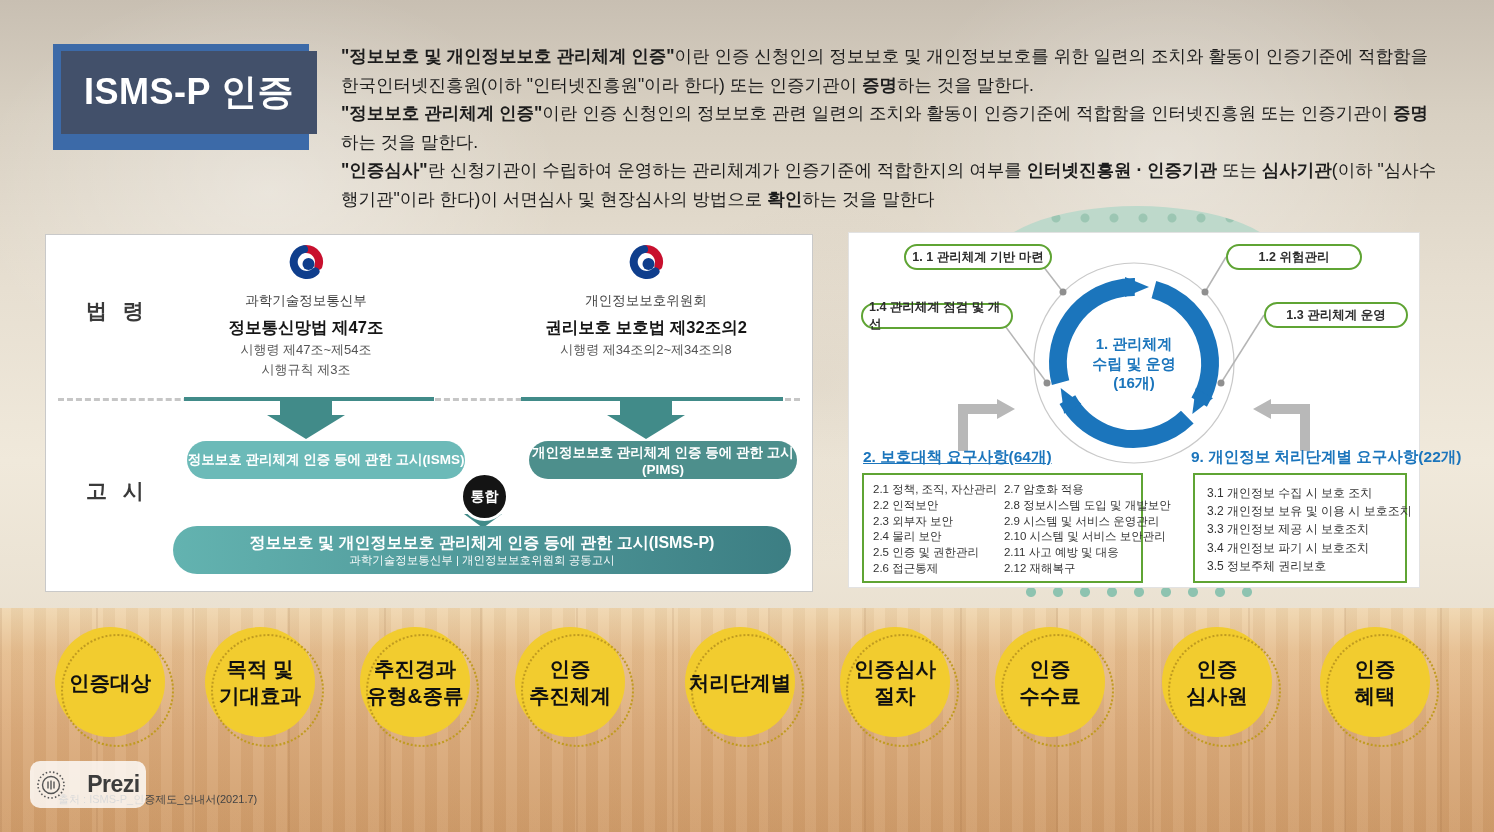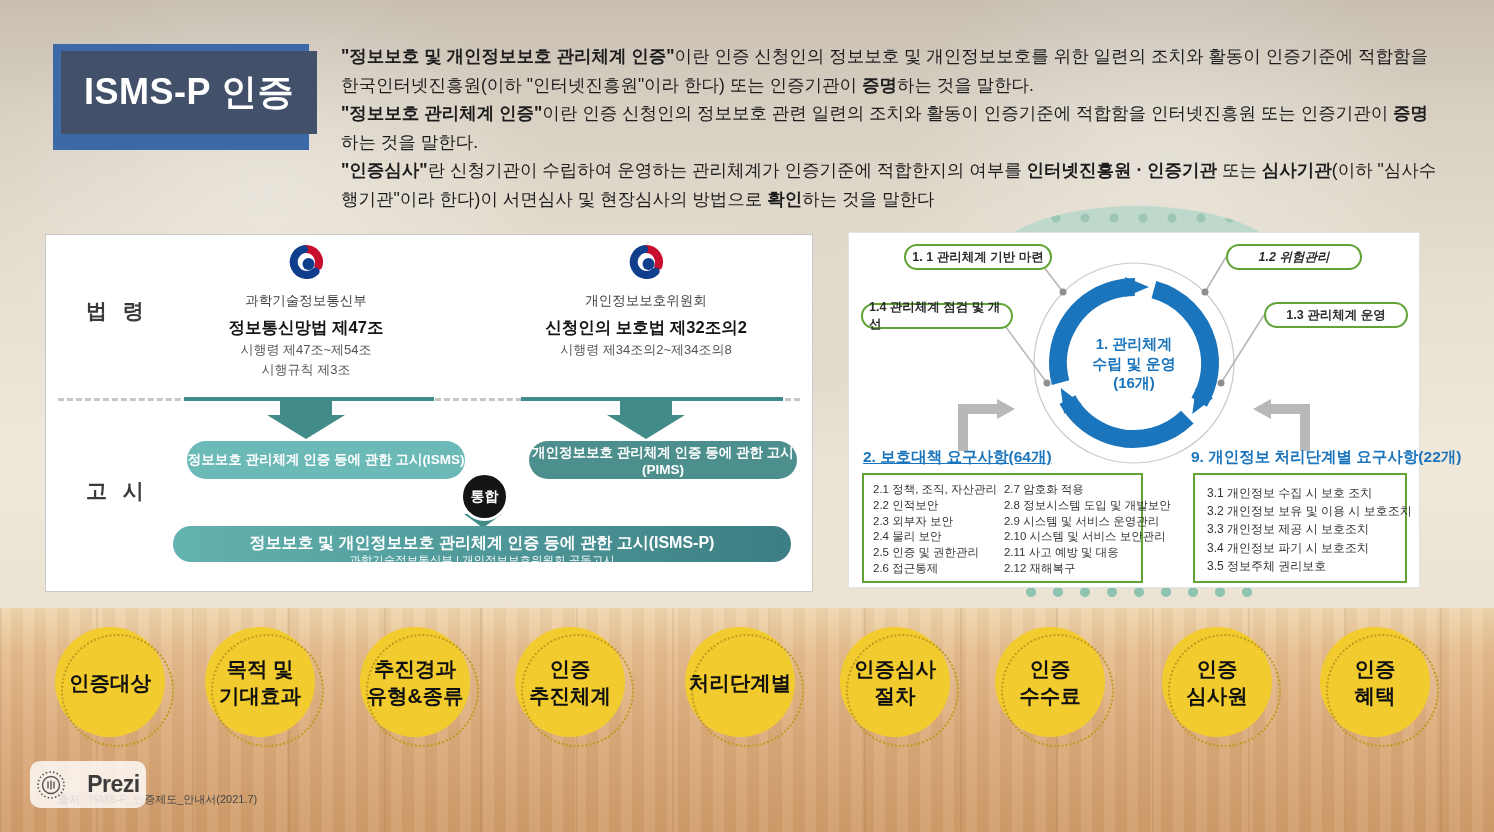--- a/index.html
+++ b/index.html
@@ -67,21 +67,21 @@
   .merge-badge {
     position:absolute; left:414px; top:237px; width:43px; height:43px; border-radius:50%;
     background:#141414; border:3px solid #fff; color:#fff; font-size:14px; font-weight:bold;
     display:flex; align-items:center; justify-content:center; z-index:3;
   }
   .merge-arrow { position:absolute; left:418px; top:272px; width:38px; height:20px; }
   .merge-arrow::before { content:""; position:absolute; left:11px; top:0; width:16px; height:7px; background:var(--teal); }
   .merge-arrow::after { content:""; position:absolute; left:0; top:7px; width:0; height:0;
     border-left:19px solid transparent; border-right:19px solid transparent; border-top:14px solid var(--teal); }
   .result-pill {
-    position:absolute; left:127px; top:291px; width:618px; height:36px; border-radius:24px;
+    position:absolute; left:127px; top:291px; width:618px; height:48px; border-radius:24px;
     background:linear-gradient(90deg,#63b3b0,#3c7e83); color:#fff; text-align:center; padding-top:6px;
     box-sizing:border-box;
   }
   .result-title { font-size:16px; font-weight:bold; line-height:21px; }
   .result-sub { font-size:11.5px; line-height:15px; opacity:.95; }
   
   .blob-top {
     position:absolute; left:988px; top:206px; width:298px; height:120px; border-radius:50%;
     background:
       radial-gradient(circle at 6px 6px, #9cc6b3 4px, transparent 5px) 4px 6px/29px 21px repeat,
@@ -102,21 +102,21 @@
   .cycle-text {
     position:absolute; left:215px; top:101px; width:140px; text-align:center;
     color:var(--blue); font-weight:bold; font-size:15px; line-height:19.5px;
   }
   .callout {
     position:absolute; height:20px; border:2.5px solid var(--green); border-radius:14px; background:#fff;
     color:#2d2d2d; font-size:12.5px; font-weight:bold; display:flex; align-items:center; justify-content:center;
     padding:1px 6px;
   }
   .c11 { left:55px;  top:11px; width:132px; }
-  .c12 { left:377px; top:11px; width:120px;font-style:italic; }
+  .c12 { left:377px; top:11px; width:120px; }
   .c14 { left:12px;  top:70px; width:136px; }
   .c13 { left:415px; top:69px; width:128px; }
   .sec-title { position:absolute; color:var(--blue); font-weight:bold; font-size:15.5px; white-space:nowrap; }
   .sec2-title { left:14px;  top:214px;text-decoration:underline; }
   .sec3-title { left:342px; top:214px; }
   .req-box { position:absolute; top:240px; height:110px; border:2.5px solid var(--green); background:#fff; box-sizing:border-box; }
   .box2 { left:13px;  width:281px; display:flex; gap:7px; padding:7px 2px 0 9px; }
   .box3 { left:344px; width:214px; padding:9px 8px 0 12px; }
   .req-col { font-size:11.5px; color:#333; line-height:15.8px; white-space:nowrap; }
   .box3 .req-item { font-size:12px; color:#333; line-height:18.2px; white-space:nowrap; }
@@ -181,21 +181,21 @@
       <div class="law-sub">시행규칙 제3조</div>
     </div>
 
     <div class="legal-col col-b">
       <svg width="44" height="44" viewBox="0 0 44 44">
         <path d="M 22 8 A 13 13 0 0 1 34.4 25" fill="none" stroke="#c8102e" stroke-width="8" stroke-linecap="round"></path>
         <path d="M 31.5 30.5 A 13 13 0 1 1 20 8.2" fill="none" stroke="#0f3e8c" stroke-width="8" stroke-linecap="round"></path>
         <circle cx="24.5" cy="23" r="6" fill="#0f3e8c"></circle>
       </svg>
       <div class="agency">개인정보보호위원회</div>
-      <div class="law-name">신청인의 보호법 제32조의2</div>
+      <div class="law-name">권리보호 보호법 제32조의2</div>
       <div class="law-sub">시행령 제34조의2~제34조의8</div>
     </div>
 
     <div class="dash-line"></div>
     <div class="teal-line tl-a"></div>
     <div class="teal-line tl-b"></div>
     <div class="flow-arrow fa-a"></div>
     <div class="flow-arrow fa-b"></div>
 
     <div class="notice-pill pill-isms">정보보호 관리체계 인증 등에 관한 고시(ISMS)</div>

